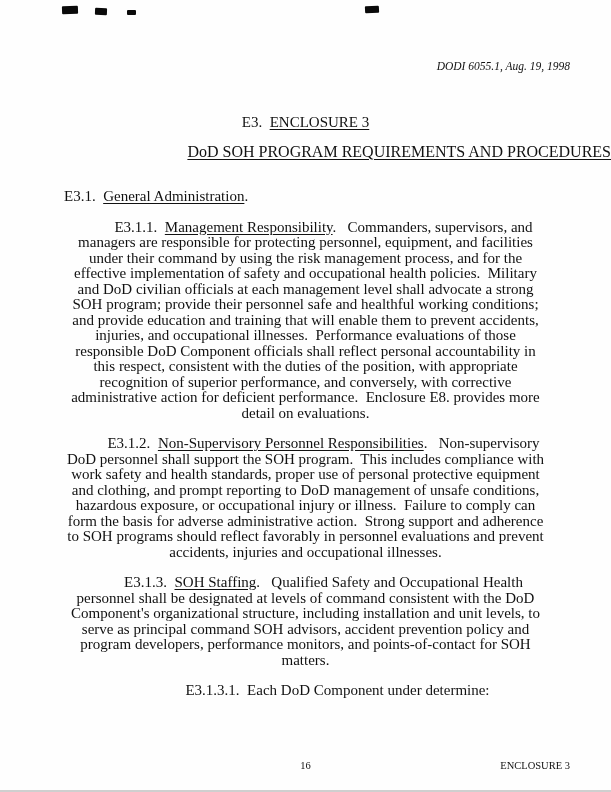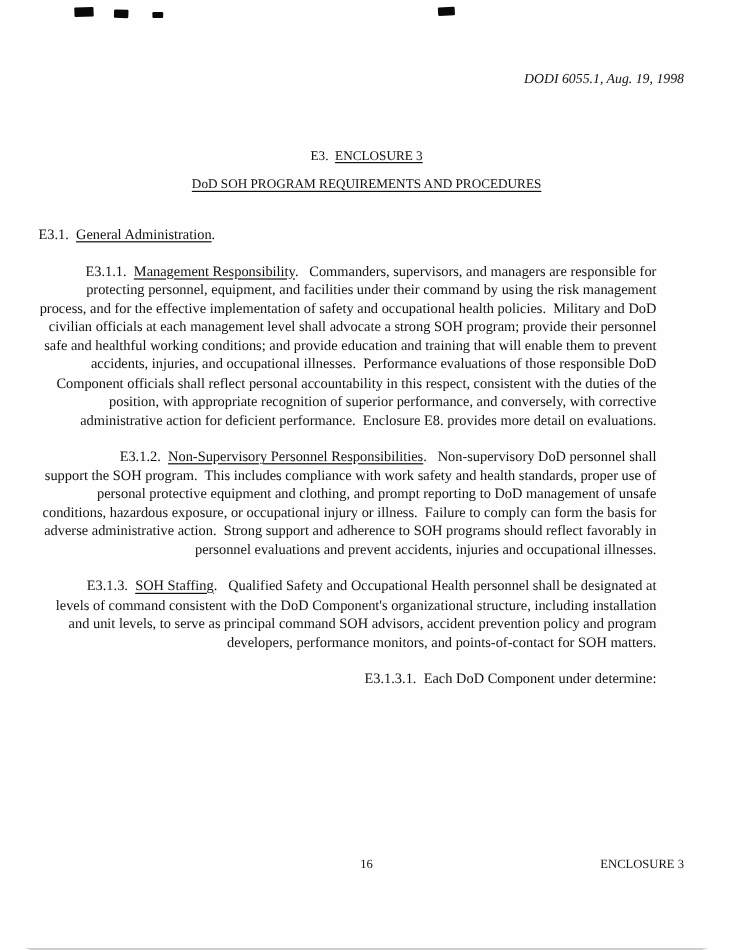--- a/index.html
+++ b/index.html
@@ -9,21 +9,20 @@
   }
   .page {
     position: relative;
     width: 611px;
     height: 792px;
     background: #fefefe;
     font-family: "Liberation Serif", "DejaVu Serif", serif;
     color: #111111;
     overflow: hidden;
     box-sizing: border-box;
-    border-radius: 31px;
   }
   
   .artifact {
     position: absolute;
     background: #0a0a0a;
     border-radius: 1px;
   }
   .a1 { left: 62px;  top: 6px;  width: 16px; height: 8px; transform: rotate(-2deg); }
   .a2 { left: 95px;  top: 8px;  width: 12px; height: 7px; transform: rotate(2deg); }
   .a3 { left: 127px; top: 10px; width: 9px;  height: 5px; }
@@ -37,55 +36,55 @@
 
   .doc-header {
     margin-top: 48px;
     padding-right: 41px;
     text-align: right;
     font-style: italic;
     font-size: 11.5px;
     white-space: pre-wrap;
   }
   .title-line {
-    margin-top: 40px;
+    margin-top: 30px;
     text-align: center;
-    font-size: 11px;
+    font-size: 15px;
     white-space: pre-wrap;
   }
   .subtitle-line {
     margin-top: 12px;
-    text-align: center;
-    font-size: 11px;
+    text-align: right;
+    font-size: 16px;
     white-space: pre-wrap;
   }
   .content {
-    padding: 0 64px 0 32px;
-    font-size: 12px;
+    padding: 0 64px 0 64px;
+    font-size: 15px;
     line-height: 15.5px;
   }
   .section-heading {
     margin: 28px 0 0 0;
     white-space: pre-wrap;
   }
   .para {
     margin: 15px 0 0 0;
     white-space: pre-wrap;
-    text-align: right;
+    text-align: center;
   }
   .indent-1 { text-indent: 36px; }
   .indent-2 { text-indent: 64px; }
   .indent-3 { text-indent: 100px; }
   .u { text-decoration: underline; text-underline-offset: 2px; }
 
   .page-footer {
     position: absolute;
     left: 0;
     right: 0;
-    top: 715px;
+    top: 760px;
     height: 16px;
     font-size: 10.5px;
   }
   .page-number {
     position: absolute;
     left: 50%;
     transform: translateX(-50%);
   }
   .footer-enclosure {
     position: absolute;

